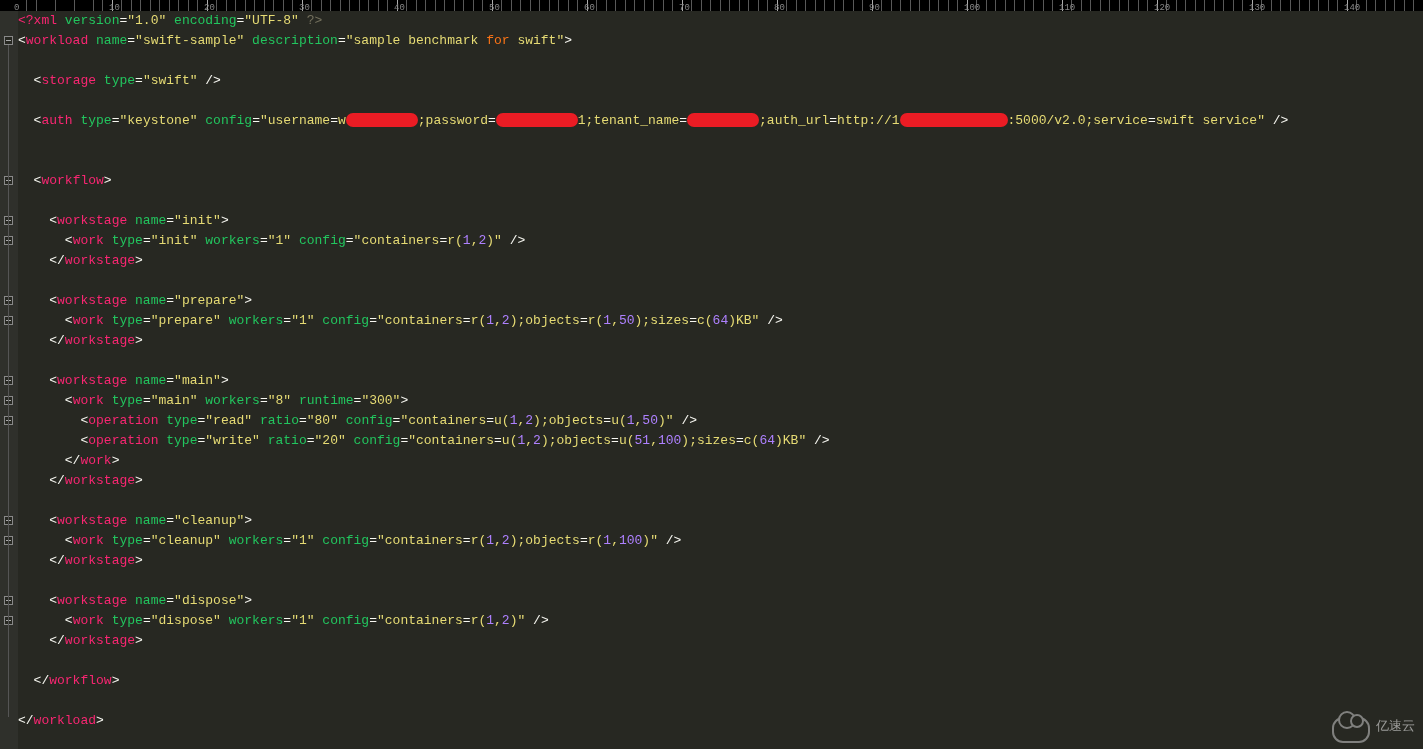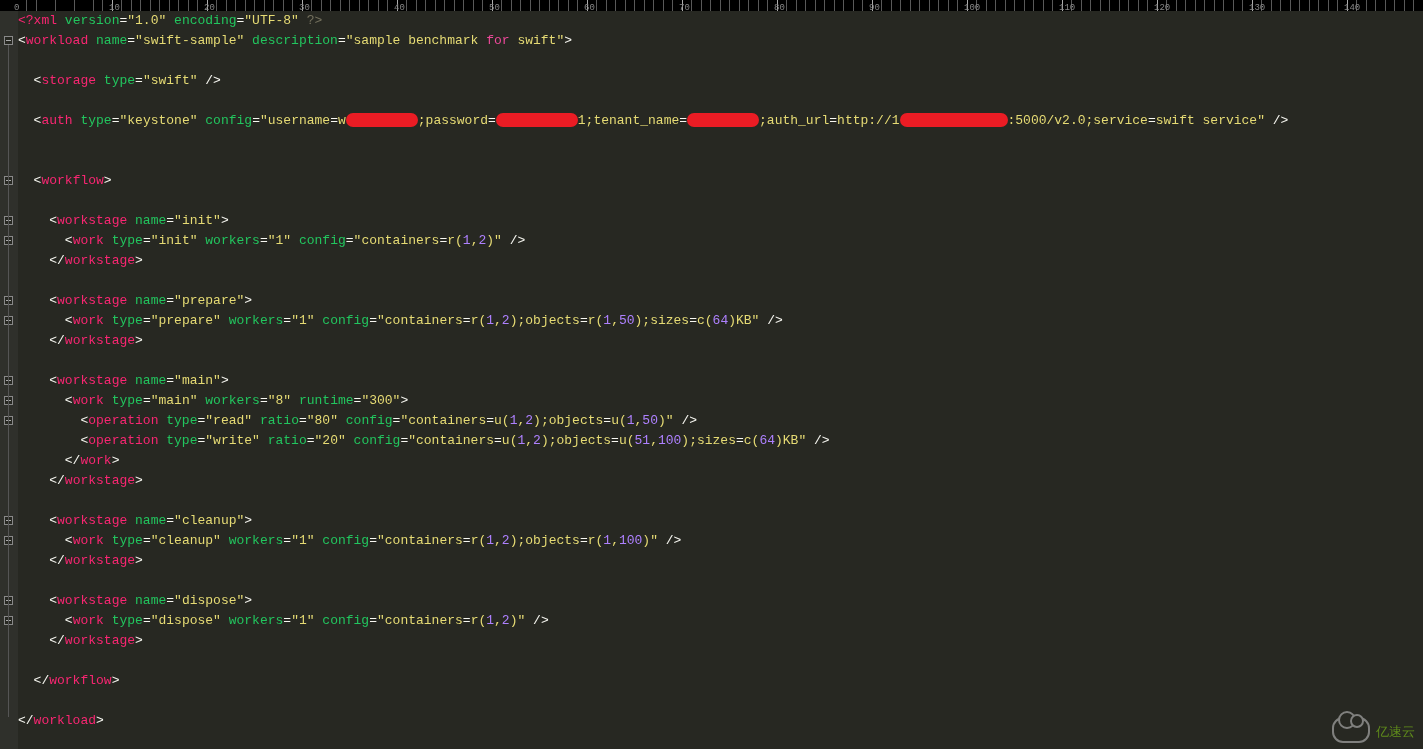--- a/index.html
+++ b/index.html
@@ -13,24 +13,24 @@
   .fold-minus{border:1px solid #888;background:#272822}
   .fold-minus::after{content:"";position:absolute;left:1px;right:1px;top:3px;border-top:1px solid #aaa}
   .fold-line{position:absolute;left:8px;width:1px;background:#555}
   .code{position:absolute;left:18px;right:0;top:11px;bottom:0;white-space:pre;background:#272822}
   .line{height:20px}
   .t{color:#f92672}      
   .a{color:#22c55e}      
   .p{color:#f8f8f2}      
   .s{color:#e6db74}      
   .n{color:#ae81ff}      
-  .k{color:#ec4899}      
+  .k{color:#f97316}      
   .g{color:#75715e}      
   .redact{display:inline-block;vertical-align:middle;height:14px;border-radius:7px;background:#eb1c24;position:relative;top:-1px}
-  .watermark{position:absolute;right:8px;bottom:6px;display:flex;align-items:flex-end;gap:6px;opacity:.6;color:#84cc16}
+  .watermark{position:absolute;right:8px;bottom:6px;display:flex;align-items:flex-start;gap:6px;opacity:.6;color:#e5e5e5}
   .watermark .cloud{width:34px;height:22px;border:2px solid #bbb;border-radius:11px;position:relative}
   .watermark .cloud::before{content:"";position:absolute;width:14px;height:14px;border:2px solid #bbb;border-radius:50%;top:-8px;left:4px;background:#272822}
   .watermark .cloud::after{content:"";position:absolute;width:10px;height:10px;border:2px solid #bbb;border-radius:50%;top:-5px;right:4px;background:#272822}
 </style>
 </head>
 <body>
 
 <div class="ruler">
   <div class="ruler-ticks"></div>
   <div class="ruler-major"></div>

